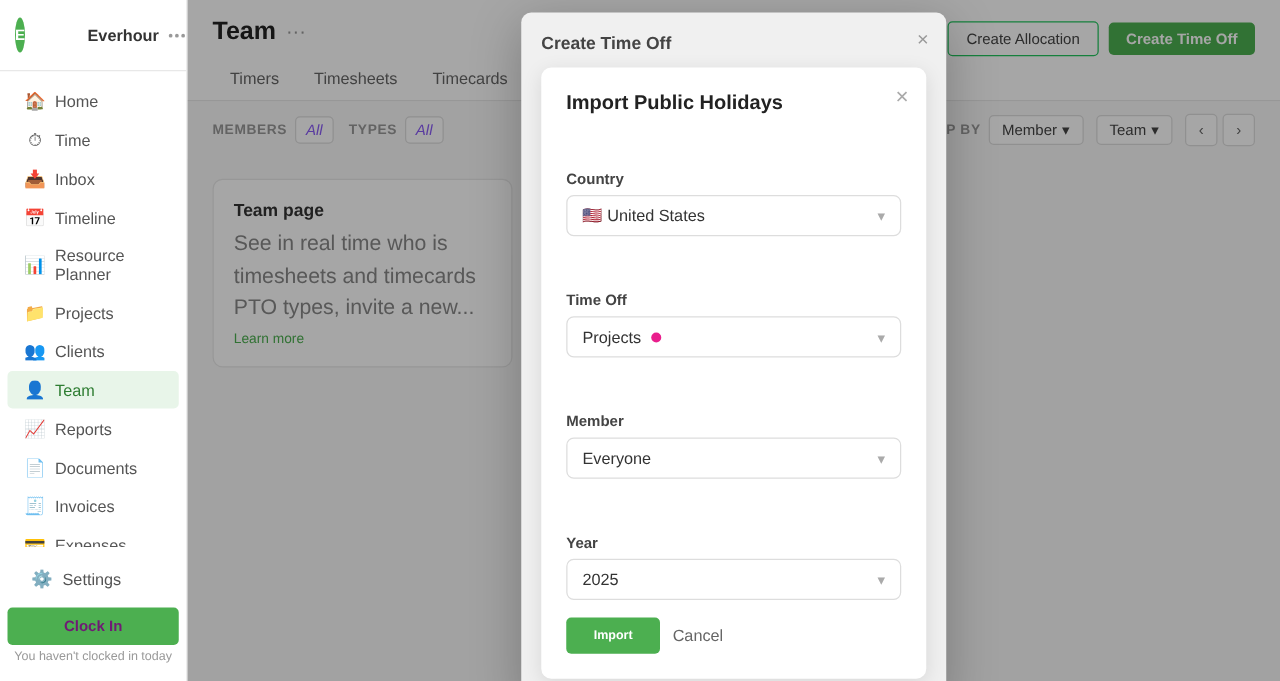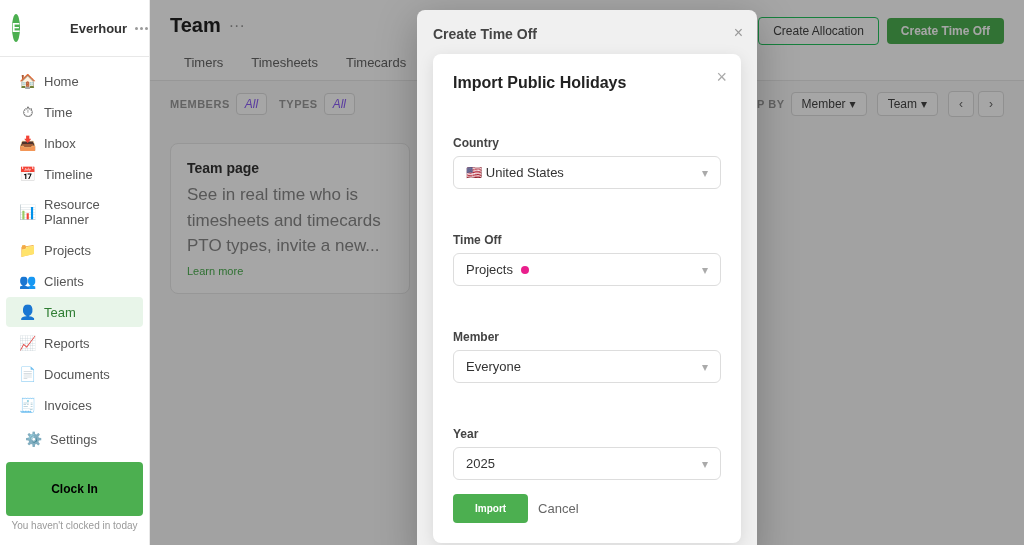--- a/index.html
+++ b/index.html
@@ -10,21 +10,21 @@
     .sidebar-logo { display: flex; align-items: center; gap: 8px; padding: 14px 12px; border-bottom: 1px solid #e8e8e8; }
     .sidebar-logo-icon { width: 28px; height: 28px; border-radius: 50%; background: #4caf50; display: flex; align-items: center; justify-content: center; color: white; font-size: 12px; font-weight: bold; }
     .sidebar-logo-text { font-size: 13px; font-weight: 600; color: #333; padding-left: 42px; }
     .sidebar-logo-menu { margin-left: auto; display: flex; gap: 2px; cursor: pointer; }
     .sidebar-logo-menu span { width: 3px; height: 3px; background: #999; border-radius: 50%; }
     .sidebar-nav { flex: 1; padding: 8px 0; overflow-y: auto; }
     .nav-item { display: flex; align-items: center; gap: 8px; padding: 7px 14px; cursor: pointer; color: #555; font-size: 13px; border-radius: 4px; margin: 1px 6px; }
     .nav-item.active { background: #e8f5e9; color: #2e7d32; font-weight: 500; }
     .nav-icon { width: 16px; height: 16px; display: flex; align-items: center; justify-content: center; font-size: 14px; flex-shrink: 0; }
     .sidebar-bottom { padding: 10px 6px; }
-    .clock-in-btn { width: 100%; background: #4caf50; color: #000000; border: none; border-radius: 4px; padding: 20px; font-size: 12px; font-weight: 600; cursor: pointer; }
+    .clock-in-btn { width: 100%; background: #4caf50; color: #701a75; border: none; border-radius: 4px; padding: 8px; font-size: 12px; font-weight: 600; cursor: pointer; }
     .clock-status { text-align: center; font-size: 10px; color: #999; padding: 4px; }
 
     
     .main { flex: 1; display: flex; flex-direction: column; background: #f9f9f9; position: relative; }
     .main-header { background: #fff; padding: 14px 20px 0; border-bottom: 1px solid #e8e8e8; }
     .main-title-row { display: flex; align-items: center; gap: 8px; margin-bottom: 10px; }
     .main-title { font-size: 20px; font-weight: 700; color: #222; }
     .main-title-dots { color: #999; font-size: 16px; cursor: pointer; }
     .main-tabs { display: flex; gap: 0; }
     .main-tab { padding: 8px 14px; font-size: 13px; color: #666; cursor: pointer; border-bottom: 2px solid transparent; white-space: nowrap; }

